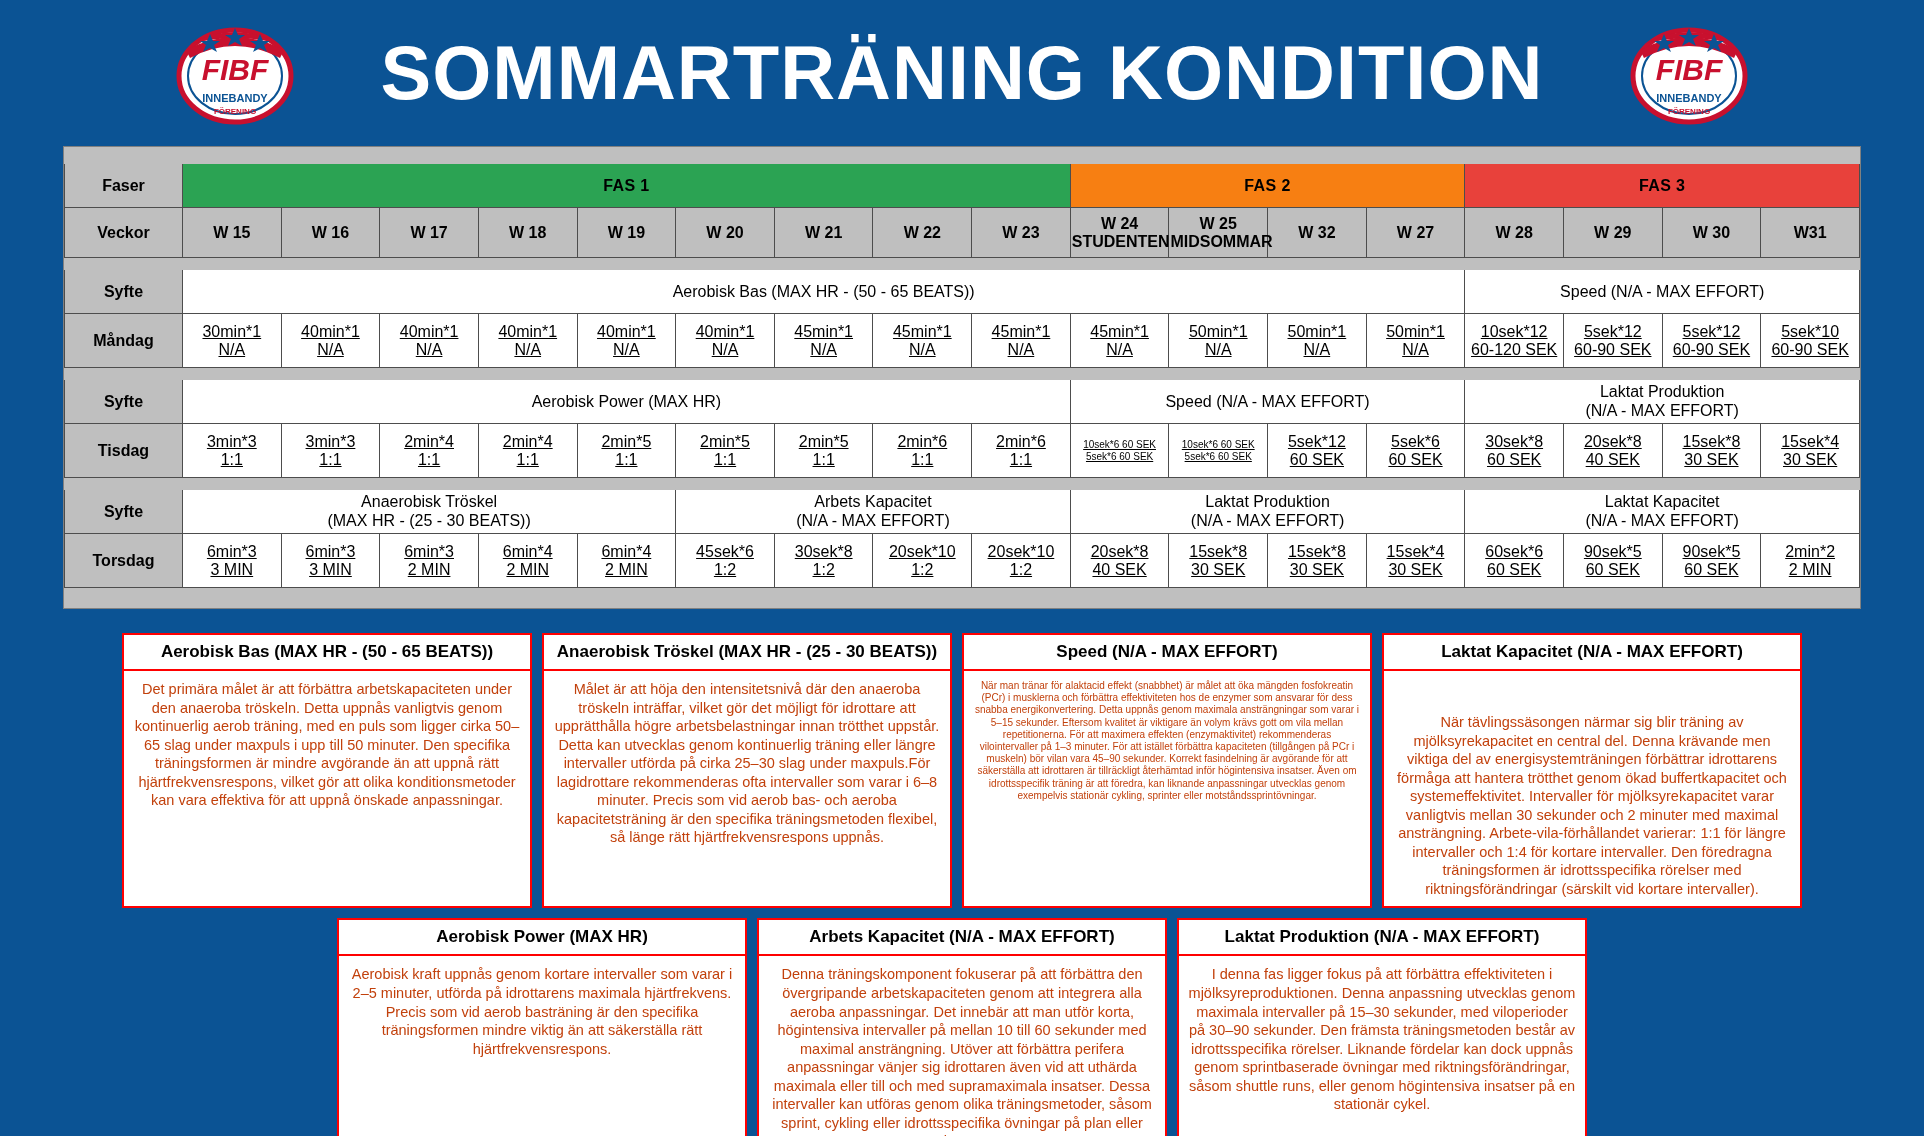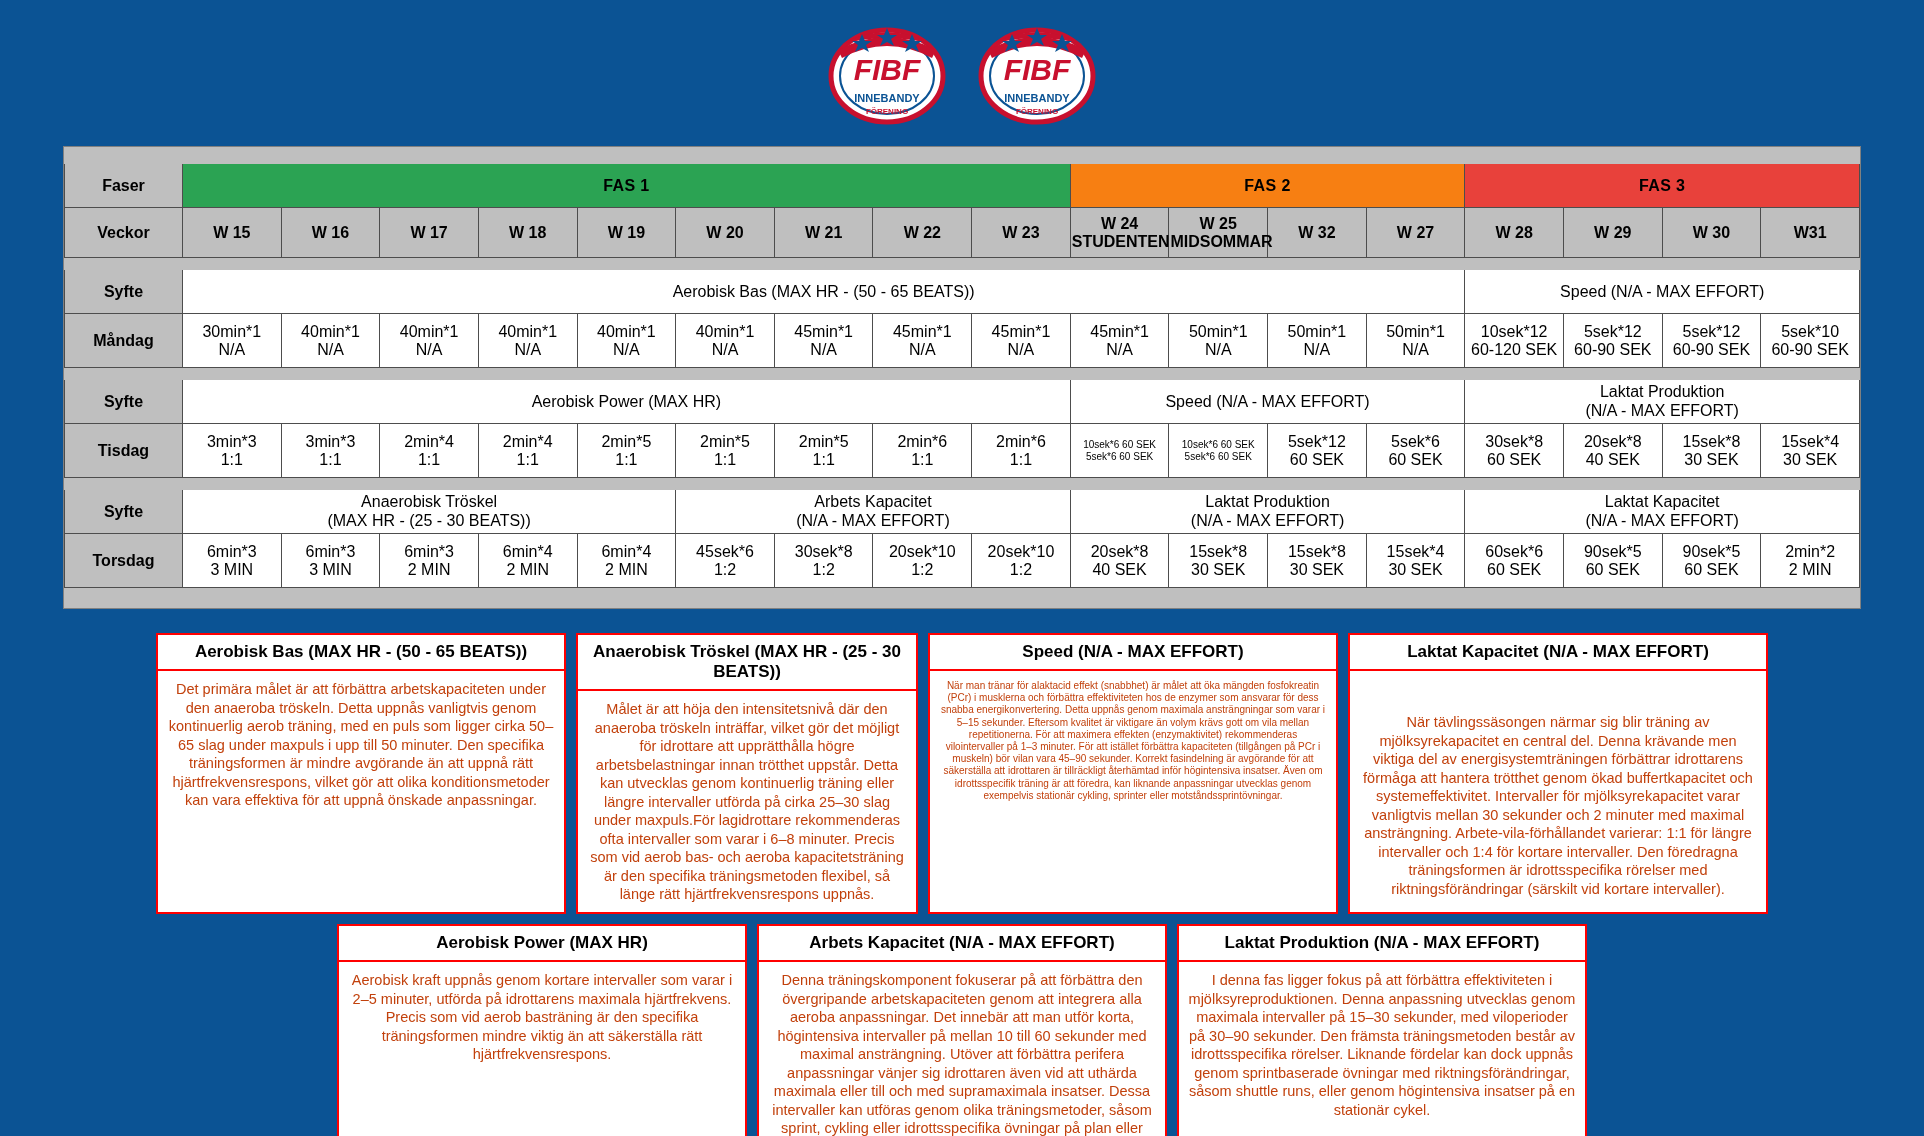--- a/index.html
+++ b/index.html
@@ -63,21 +63,21 @@
   .fas2 { background:#f77f12 !important; }
   .fas3 { background:#e8413b !important; }
   .weekcell {
     background:#bfbfbf !important;
     font-weight:bold;
     font-size:14px;
     height:50px;
   }
   .purpose { font-size:26px; height:44px; }
   .purpose.two { line-height:1.14; }
-  .day { height:54px; font-size:23px; }
+  .day { height:54px; font-size:23px;text-decoration:underline; }
   .day.small { font-size:10px; line-height:1.2; }
   .spacer td {
     background:#bfbfbf !important;
     border-left:1px solid #bfbfbf;
     border-right:1px solid #bfbfbf;
     border-top:1px solid #bfbfbf;
     border-bottom:1px solid #bfbfbf;
     height:12px; padding:0;
   }
   .spacer-top td { height:10px; }
@@ -104,21 +104,21 @@
   }
   .ibox-body {
     text-align:center;
     font-size:14.5px;
     line-height:1.28;
     padding:9px 9px 8px 9px;
     color:#c2410c;
   }
   .ibox-body.tiny { font-size:10px; line-height:1.22; }
   .w-aerobas  { width:410px; }
-  .w-anaero   { width:342px; }
+  .w-anaero   { width:410px; }
   .w-speed    { width:410px; }
   .w-laktkap  { width:420px;gap:33px; }
   .w-aeropow  { width:410px; }
   .w-arbets   { width:410px; }
   .w-laktprod { width:410px; }
 </style>
 </head>
 <body>
 
 <div class="header">
@@ -132,20 +132,21 @@
         <polygon points="50,20 53,27 60,27 54,31 57,38 50,34 43,38 46,31 40,27 47,27"></polygon>
         <polygon points="75,14 78,21 85,21 79,25 82,32 75,28 68,32 71,25 65,21 72,21"></polygon>
         <polygon points="100,20 103,27 110,27 104,31 107,38 100,34 93,38 96,31 90,27 97,27"></polygon>
       </g>
       <text x="75" y="66" font-family="Liberation Sans, sans-serif" font-size="30" font-weight="bold" fill="#c8102e" text-anchor="middle" font-style="italic">FIBF</text>
       <text x="75" y="88" font-family="Liberation Sans, sans-serif" font-size="11" font-weight="bold" fill="#0b5394" text-anchor="middle">INNEBANDY</text>
       <text x="75" y="100" font-family="Liberation Sans, sans-serif" font-size="8" font-weight="bold" fill="#c8102e" text-anchor="middle">FÖRENING</text>
     </svg>
   </div>
 
+  <div class="title">SOMMARTRÄNING KONDITION</div>
 
   <div class="logo logo-right">
     <svg viewBox="0 0 150 118" width="150" height="118">
       <ellipse cx="75" cy="62" rx="56" ry="46" fill="#ffffff" stroke="#c8102e" stroke-width="5"></ellipse>
       <ellipse cx="75" cy="62" rx="47" ry="38" fill="#ffffff" stroke="#0b5394" stroke-width="2"></ellipse>
       <path d="M30 30 Q75 6 120 30 Q75 18 30 30 Z" fill="#c8102e"></path>
       <path d="M26 36 Q75 10 124 36 L120 44 Q75 20 30 44 Z" fill="#c8102e"></path>
       <g fill="#0b5394">
         <polygon points="50,20 53,27 60,27 54,31 57,38 50,34 43,38 46,31 40,27 47,27"></polygon>
         <polygon points="75,14 78,21 85,21 79,25 82,32 75,28 68,32 71,25 65,21 72,21"></polygon>

